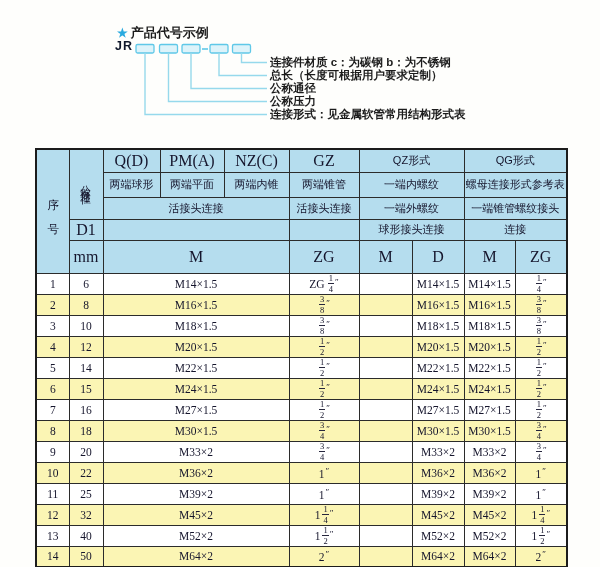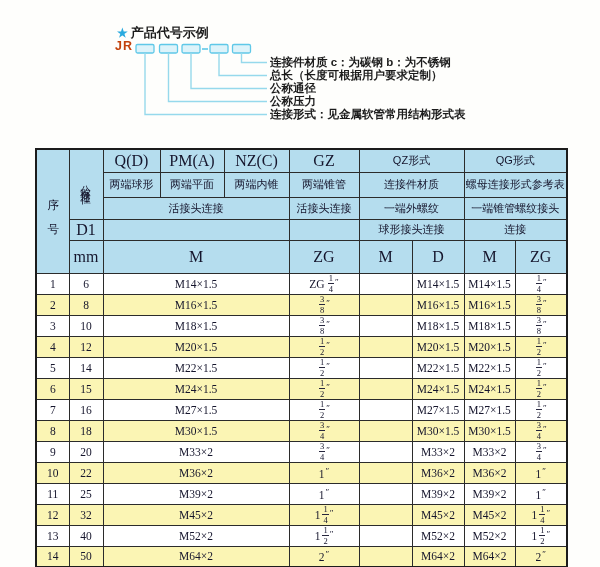--- a/index.html
+++ b/index.html
@@ -4,21 +4,21 @@
 <style>
   * { box-sizing: border-box; }
   html,body { margin:0; padding:0; background:#ffffff; }
   .page {
     position:relative; width:600px; height:567px; background:#fefefc;
     font-family:"Liberation Sans", sans-serif; color:#1b1b22; overflow:hidden;
   }
   
   .diag-title { position:absolute; left:117px; top:24px; font-size:13px; font-weight:bold; color:#1b1b1b; }
   .star { color:#29aadf; margin-right:3px; font-size:12px; }
-  .jr { position:absolute; left:115px; top:39px; font-size:12.5px; font-weight:bold; color:#c2410c; letter-spacing:1px; }
+  .jr { position:absolute; left:115px; top:39px; font-size:12.5px; font-weight:bold; color:#0f172a; letter-spacing:1px; }
   .diag-svg { position:absolute; left:0; top:0; }
   .diag-label { position:absolute; left:270px; height:13px; line-height:13px; font-size:11.5px; font-weight:bold; color:#1c1c1c; white-space:nowrap; }
   
   .tbl-title {
     position:absolute; left:36px; top:122px; font-size:19px; font-weight:bold; font-style:italic;
     font-family:"DejaVu Serif", serif; color:#0d0d0d; letter-spacing:2px; white-space:nowrap;
   }
   
   table.ref {
     position:absolute; left:35px; top:148px; width:531px;
@@ -106,21 +106,21 @@
         <th class="lat">NZ(C)</th>
         <th class="lat">GZ</th>
         <th colspan="2">QZ形式</th>
         <th colspan="2">QG形式</th>
       </tr>
       <tr class="h2">
         <th>两端球形</th>
         <th>两端平面</th>
         <th>两端内锥</th>
         <th>两端锥管</th>
-        <th colspan="2">连接件材质</th>
+        <th colspan="2">一端内螺纹</th>
         <th colspan="2">螺母连接形式参考表</th>
       </tr>
       <tr class="h3">
         <th colspan="3">活接头连接</th>
         <th>活接头连接</th>
         <th colspan="2">一端外螺纹</th>
         <th colspan="2">一端锥管螺纹接头</th>
       </tr>
       <tr class="h4">
         <th class="lat">D1</th>

